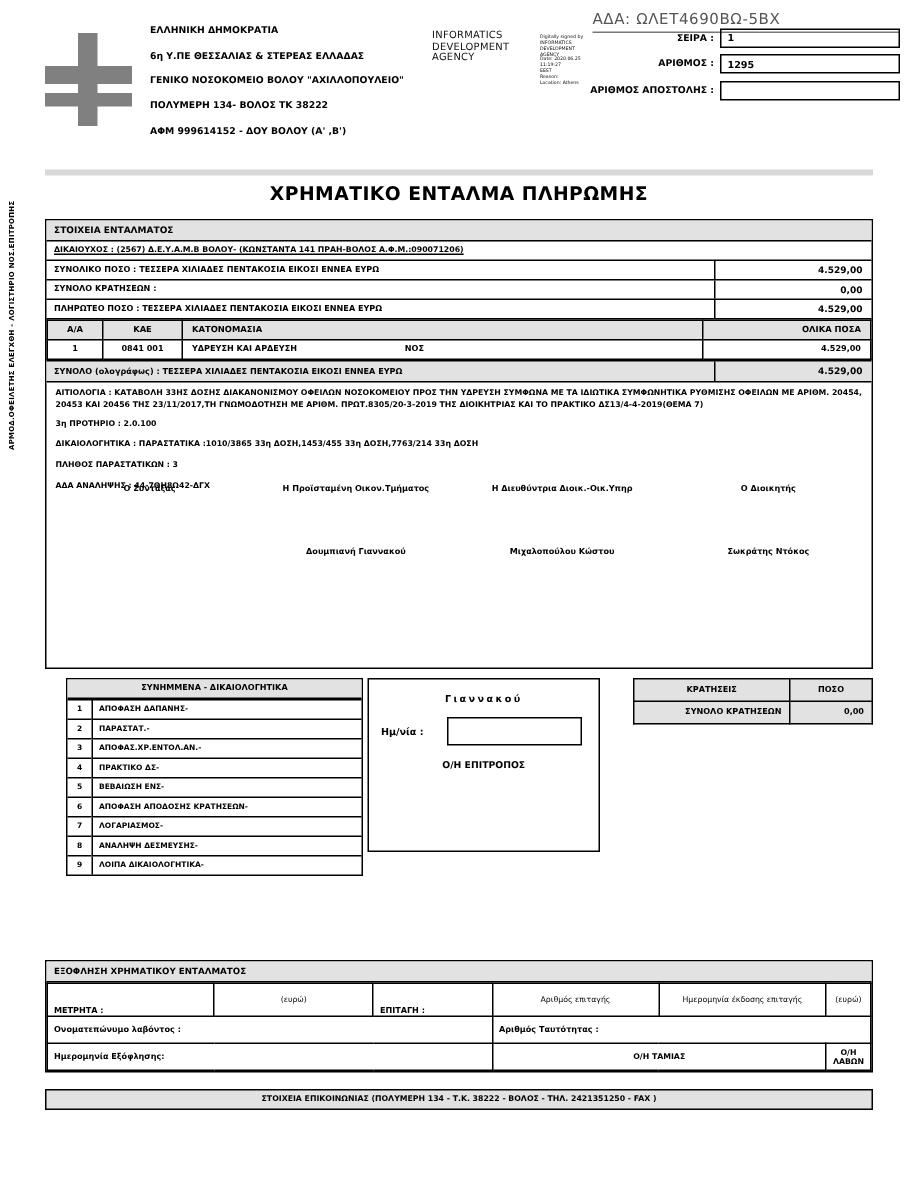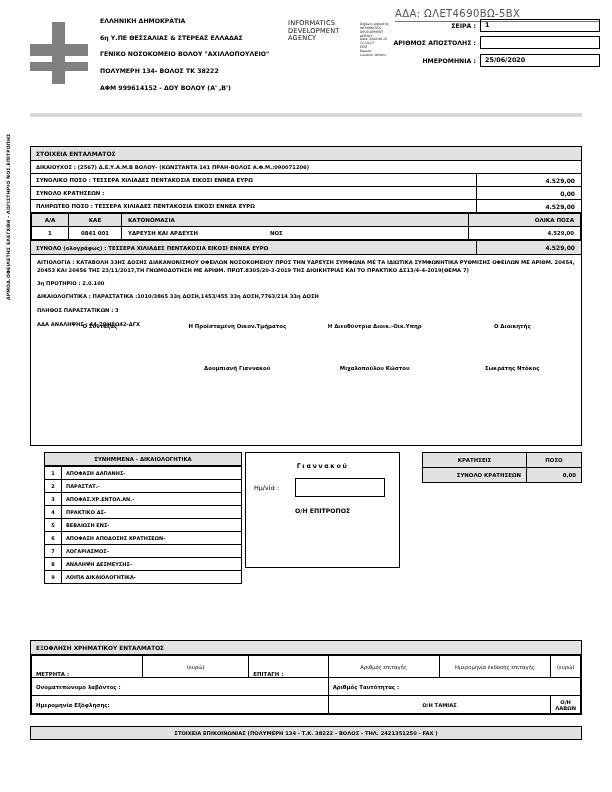--- a/index.html
+++ b/index.html
@@ -88,21 +88,21 @@
   .panelA{position:absolute;left:14px;top:0;width:198px;border:1px solid #000;box-sizing:border-box;}
   .panelA .hd{background:#e2e2e2;border-bottom:1px solid #000;height:12px;display:flex;align-items:center;justify-content:center;font-size:5.4px;font-weight:bold;}
   .panelA table{width:100%;border-collapse:collapse;}
   .panelA td{border-top:1px solid #000;font-size:5px;font-weight:bold;height:12px;padding:0 0 0 4px;}
   .panelA td.num{width:16px;text-align:center;padding:0;border-right:1px solid #000;}
 
   .panelB{position:absolute;left:215px;top:0;width:155px;height:116px;border:1px solid #000;box-sizing:border-box;}
   .panelB .hd{height:34px;border-bottom:1px solid #000;display:flex;flex-direction:column;align-items:center;justify-content:center;font-size:6.6px;font-weight:bold;line-height:1.5;}
   .panelB .theo{text-align:center;font-size:6.4px;font-weight:bold;letter-spacing:1.6px;margin-top:9px;}
   .panelB .dt{display:flex;align-items:center;margin:8px 0 0 8px;}
-  .panelB .dt .lb{font-size:6.4px;font-weight:normal;margin-right:16px;}
+  .panelB .dt .lb{font-size:6.4px;font-weight:bold;margin-right:16px;}
   .panelB .dt .bx{width:88px;height:17px;border:1px solid #000;}
   .panelB .ft{text-align:center;font-size:6.2px;font-weight:bold;margin-top:10px;}
 
   .panelC{position:absolute;right:0;top:0;width:160px;}
   .panelC table{width:100%;border-collapse:collapse;}
   .panelC th,.panelC td{border:1px solid #000;font-size:5.4px;font-weight:bold;height:12px;background:#e2e2e2;}
   .panelC th{text-align:center;}
   .panelC td.lab{text-align:right;padding-right:5px;}
   .panelC td.val{width:48px;text-align:right;padding-right:5px;}
 
@@ -163,31 +163,32 @@
 Reason:
 Location: Athens</div>
     </div>
 
     <div class="meta">
       <div class="meta-row">
         <span class="lbl">ΣΕΙΡΑ :</span>
         <span class="box">1</span>
       </div>
       <div class="meta-row">
+        <span class="lbl">ΑΡΙΘΜΟΣ :</span>
+        <span class="box">1295</span>
+      </div>
+      <div class="meta-row">
         <span class="lbl">ΑΡΙΘΜΟΣ ΑΠΟΣΤΟΛΗΣ :</span>
         <span class="box"></span>
       </div>
-      <div class="meta-row">
-        <span class="lbl">ΗΜΕΡΟΜΗΝΙΑ :</span>
-        <span class="box">25/06/2020</span>
-      </div>
     </div>
   </div>
 
   <div class="rule"></div>
+  <div class="title">ΧΡΗΜΑΤΙΚΟ ΕΝΤΑΛΜΑ ΠΛΗΡΩΜΗΣ</div>
 
   <div class="frame">
 
     <div class="sec-head">ΣΤΟΙΧΕΙΑ ΕΝΤΑΛΜΑΤΟΣ</div>
 
     <div class="line-row beneficiary">
       <div class="txt">ΔΙΚΑΙΟΥΧΟΣ : (2567) Δ.Ε.Υ.Α.Μ.Β  ΒΟΛΟΥ- (ΚΩΝΣΤΑΝΤΑ 141  ΠΡΑΗ-ΒΟΛΟΣ Α.Φ.Μ.:090071206)</div>
     </div>
 
     <div class="line-row">

